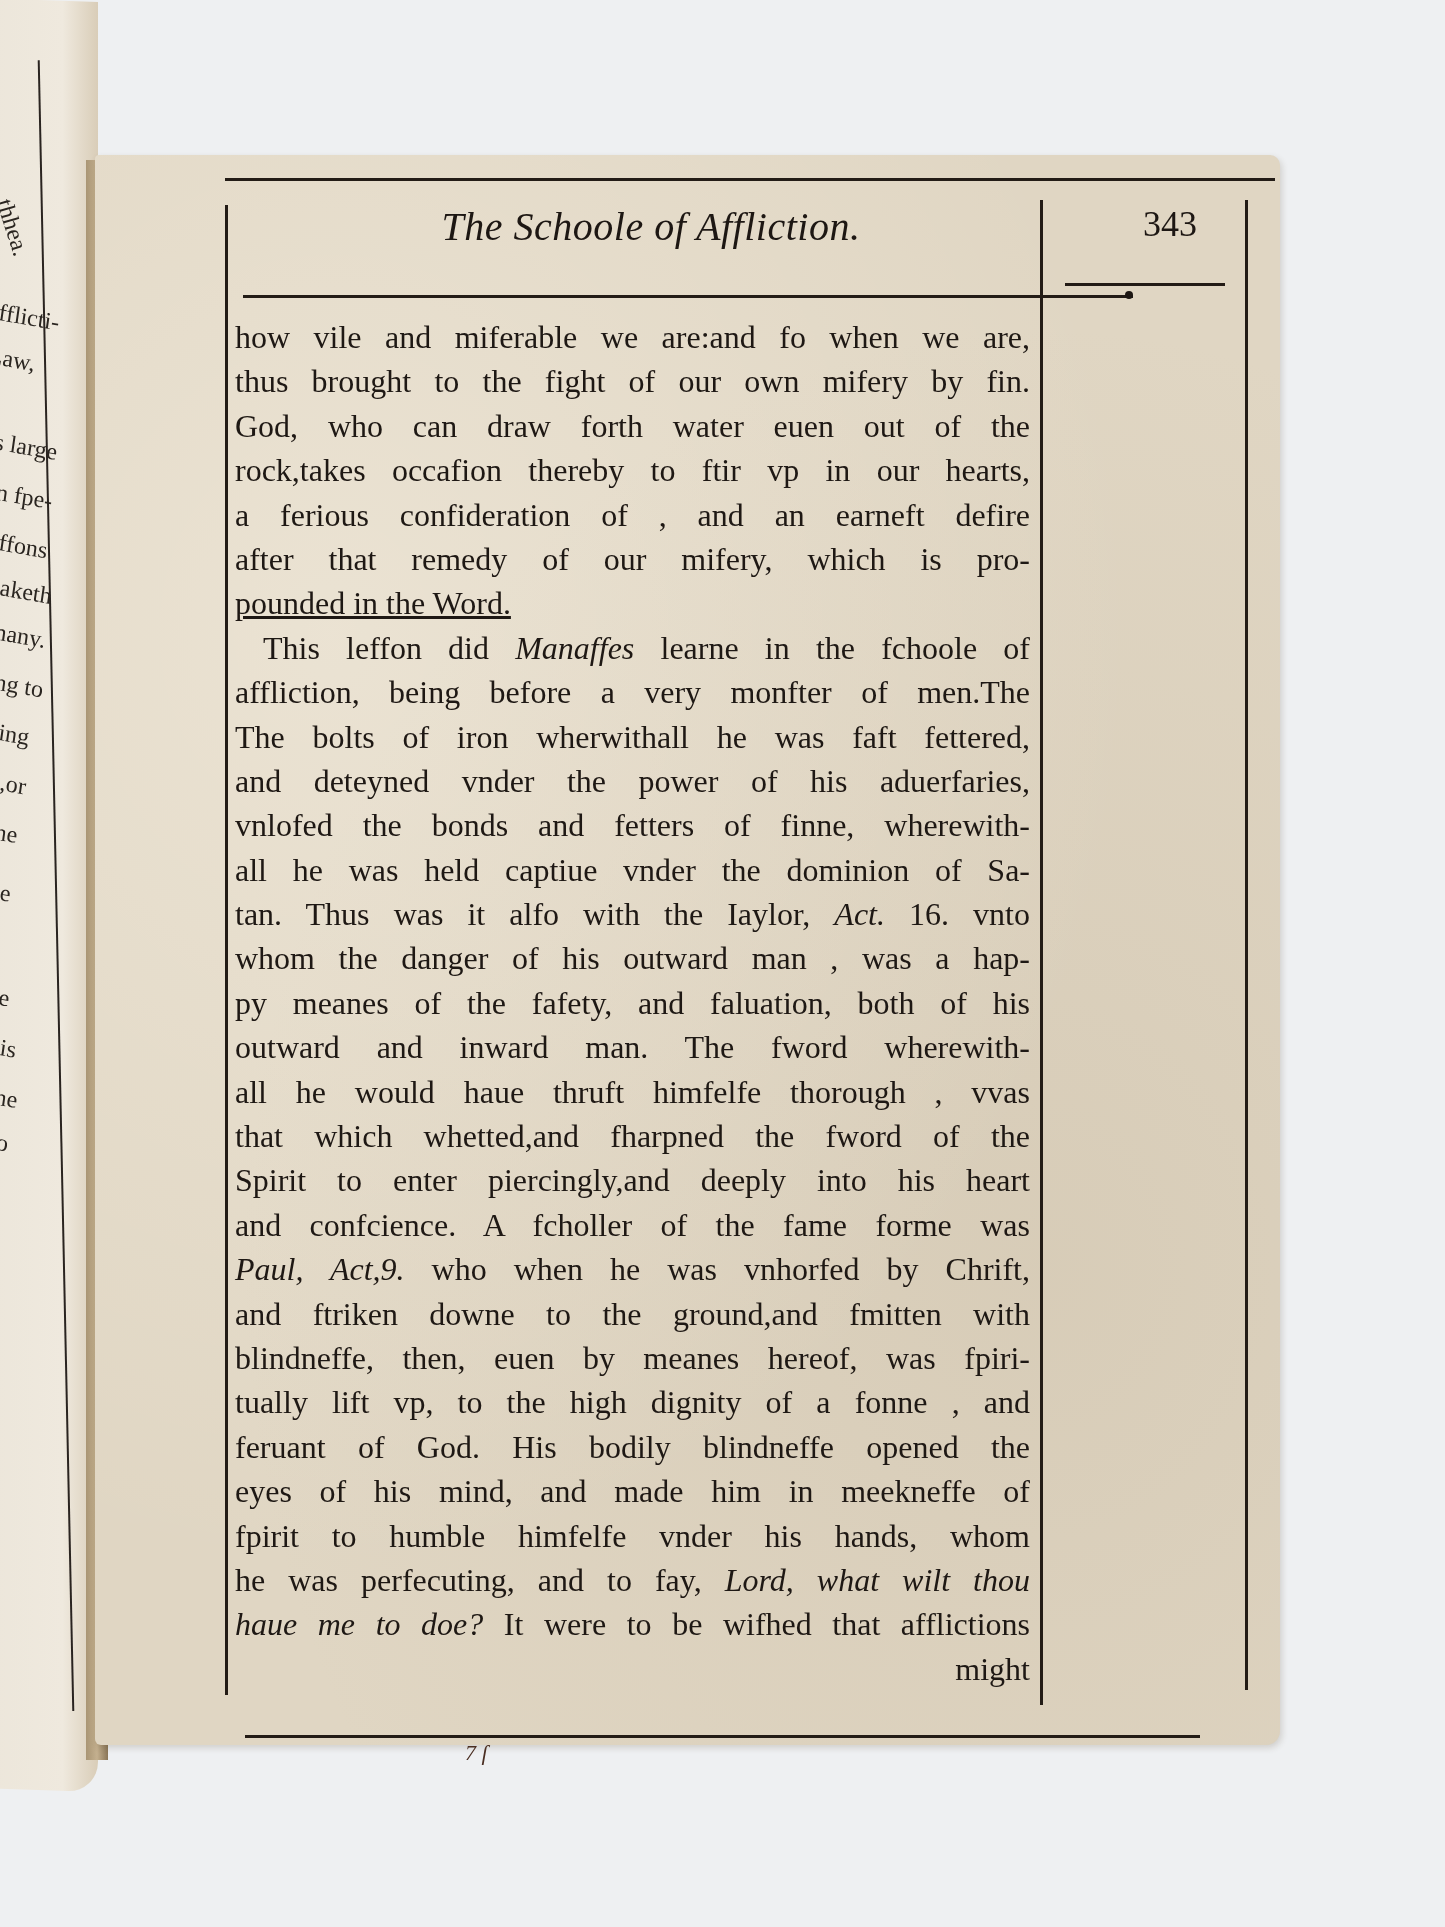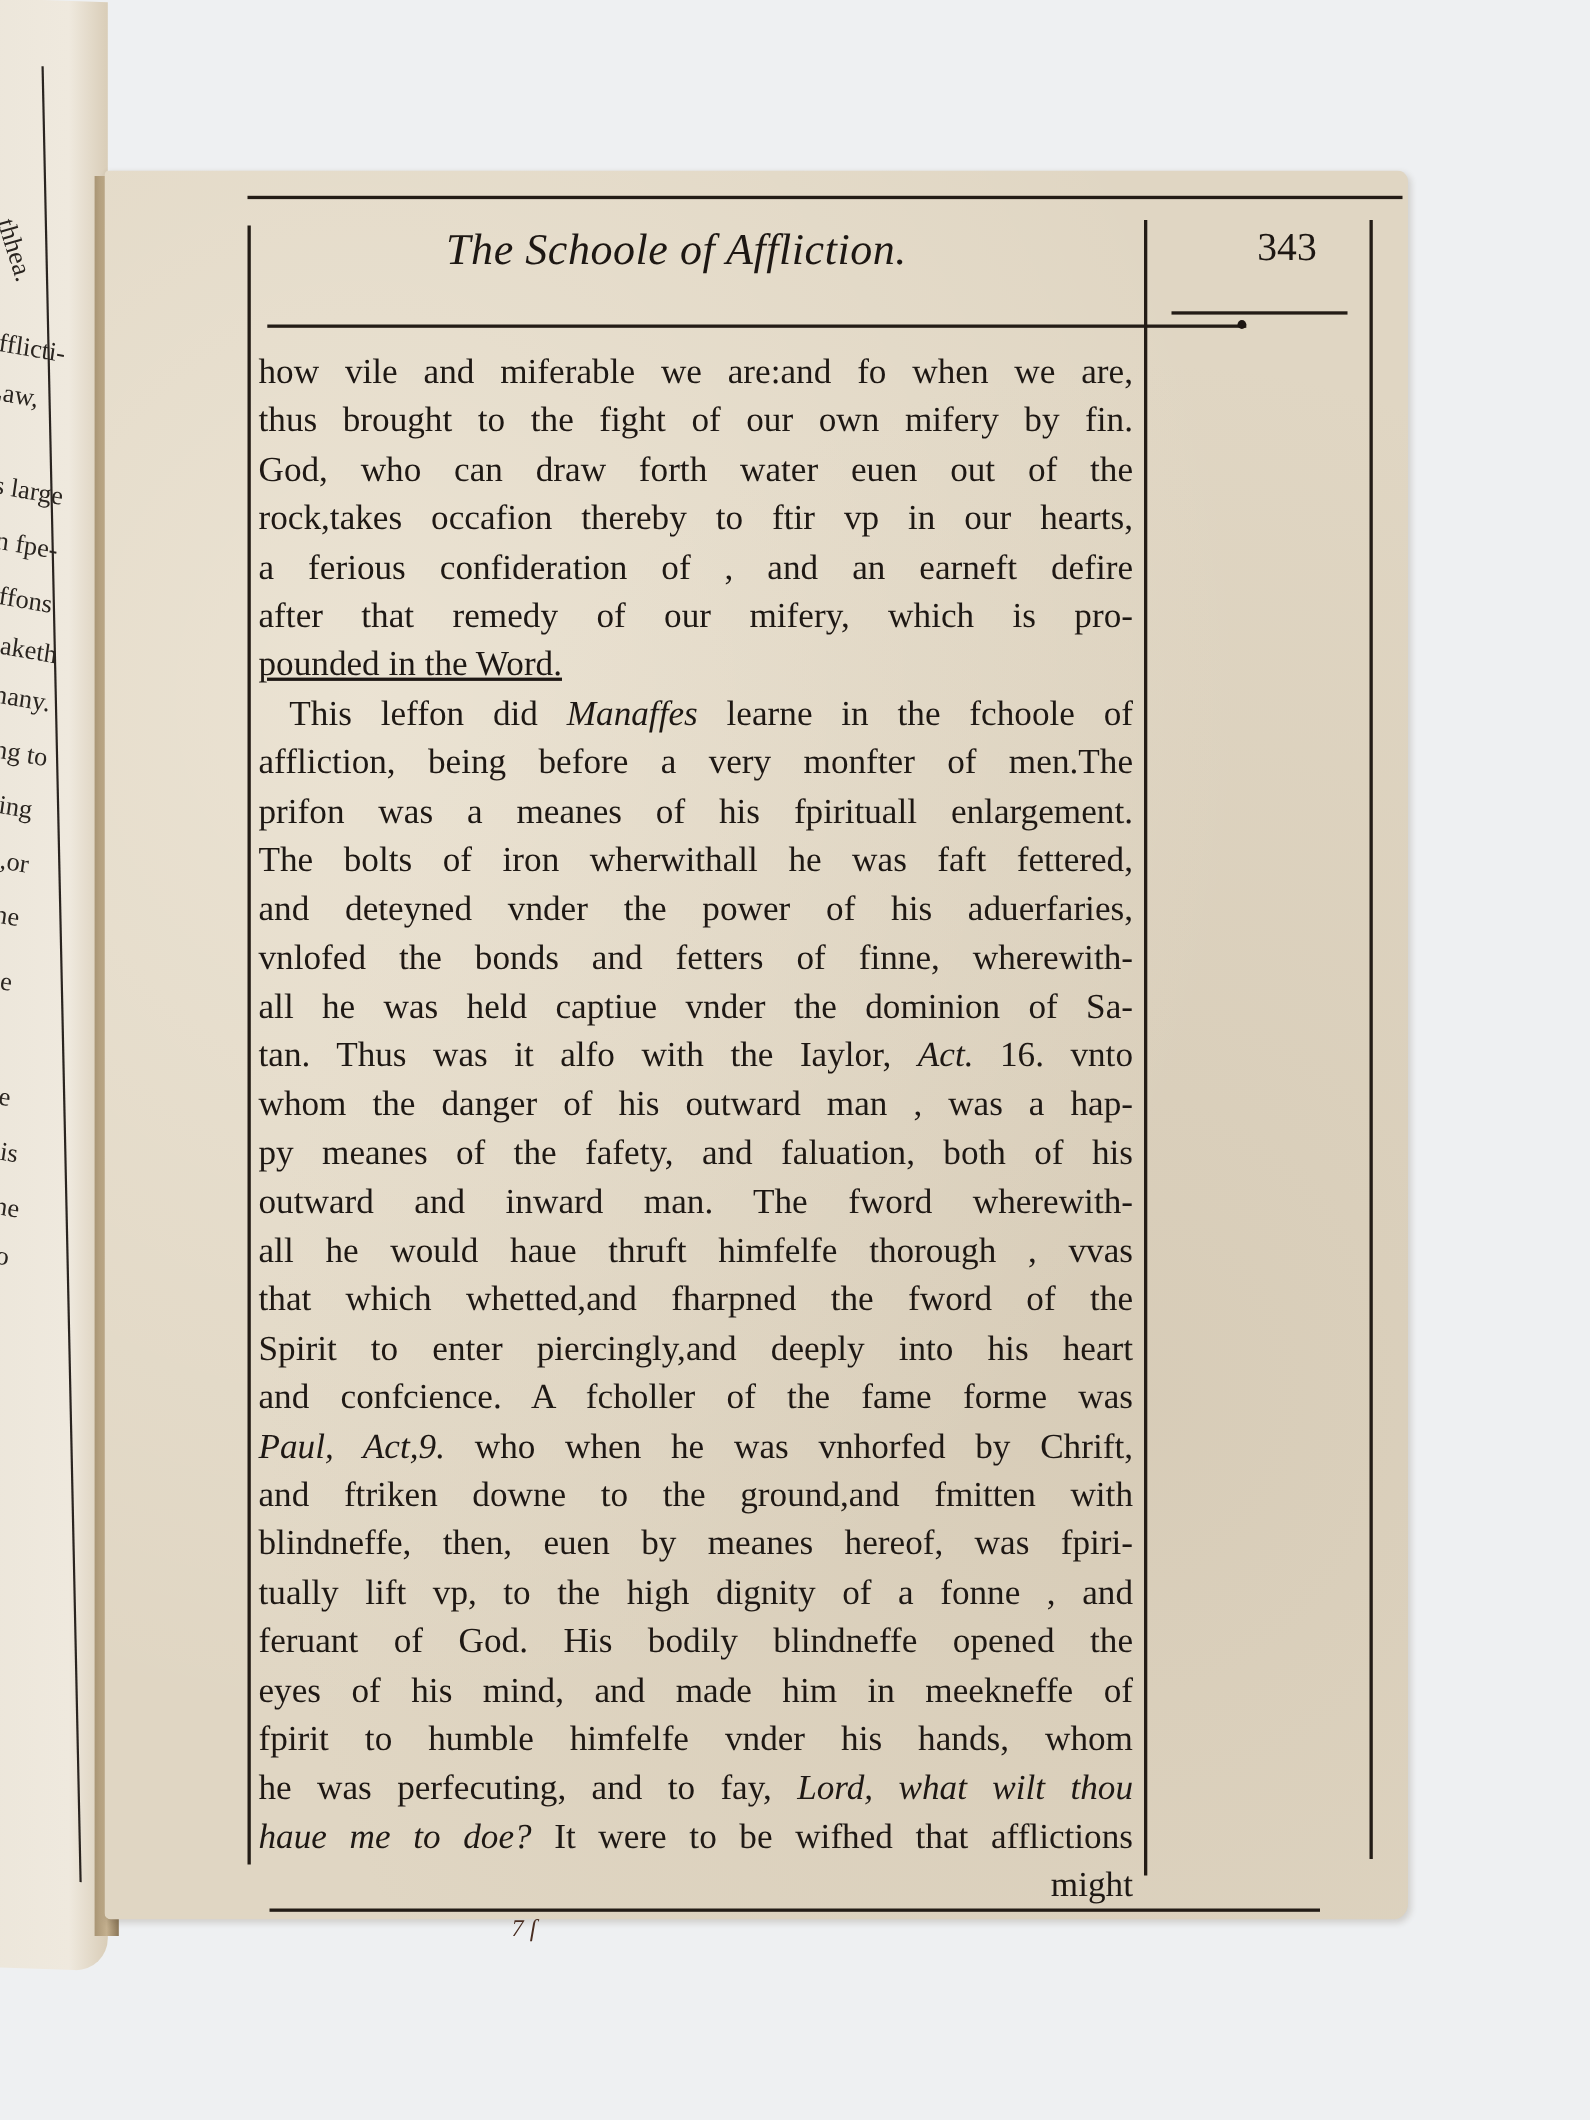--- a/index.html
+++ b/index.html
@@ -34,21 +34,21 @@
     background:#e0d6c3;
     background-image:
       radial-gradient(ellipse at 20% 30%, rgba(255,250,240,.35), transparent 60%),
       radial-gradient(ellipse at 80% 70%, rgba(190,175,150,.25), transparent 60%);
     border-radius:4px 10px 14px 6px;
     box-shadow: 2px 3px 6px rgba(80,60,40,.18);
   }
   .rule { position:absolute; background:#231c16; }
   .header-title {
     position:absolute; left:0; width:1040px; top:48px; text-align:center;
-    font-style:italic; font-size:40px; color:#1d1713; letter-spacing:.5px;
+    font-style:italic; font-size:40px; color:#1d1713; letter-spacing:.5px;padding-left:36px;
   }
   .page-number {
     position:absolute; left:1010px; top:48px; width:130px; text-align:center;
     font-size:36px; color:#1d1713;
   }
   .side-dot {
     position:absolute; left:1030px; top:136px; width:8px; height:8px; border-radius:50%; background:#1d1713;
   }
   .body-text {
     position:absolute; left:140px; top:160px; width:795px;
@@ -107,21 +107,20 @@
   <div class="body-text" id="body-text">
       <span class="line"><span>how vile and miferable we are:and fo when we are,</span></span>
       <span class="line"><span>thus brought to the fight of our own mifery by fin.</span></span>
       <span class="line"><span>God, who can draw forth water euen out of the</span></span>
       <span class="line"><span>rock,takes occafion thereby to ftir vp in our hearts,</span></span>
       <span class="line"><span>a ferious confideration of , and an earneft defire</span></span>
       <span class="line"><span>after that remedy of our mifery, which is pro-</span></span>
       <span class="line last-para"><span>pounded in the Word.</span></span>
       <span class="line indent"><span>This leffon did </span><span class="it">Manaffes</span><span> learne in the fchoole of</span></span>
       <span class="line"><span>affliction, being before a very monfter of men.The</span></span>
-      <span class="line"><span>prifon was a meanes of his fpirituall enlargement.</span></span>
       <span class="line"><span>The bolts of iron wherwithall he was faft fettered,</span></span>
       <span class="line"><span>and deteyned vnder the power of his aduerfaries,</span></span>
       <span class="line"><span>vnlofed the bonds and fetters of finne, wherewith-</span></span>
       <span class="line"><span>all he was held captiue vnder the dominion of Sa-</span></span>
       <span class="line"><span>tan. Thus was it alfo with the Iaylor, </span><span class="it">Act.</span><span> 16. vnto</span></span>
       <span class="line"><span>whom the danger of his outward man , was a hap-</span></span>
       <span class="line"><span>py meanes of the fafety, and faluation, both of his</span></span>
       <span class="line"><span>outward and inward man. The fword wherewith-</span></span>
       <span class="line"><span>all he would haue thruft himfelfe thorough , vvas</span></span>
       <span class="line"><span>that which whetted,and fharpned the fword of the</span></span>

